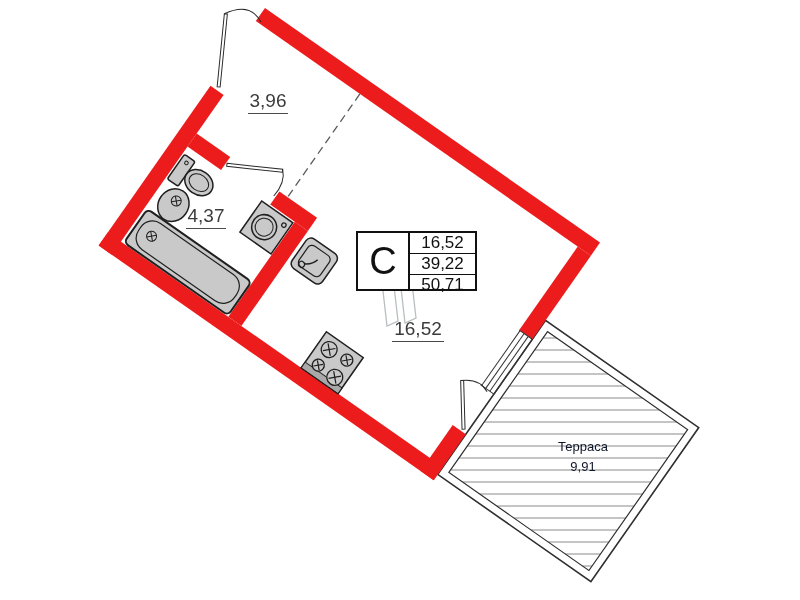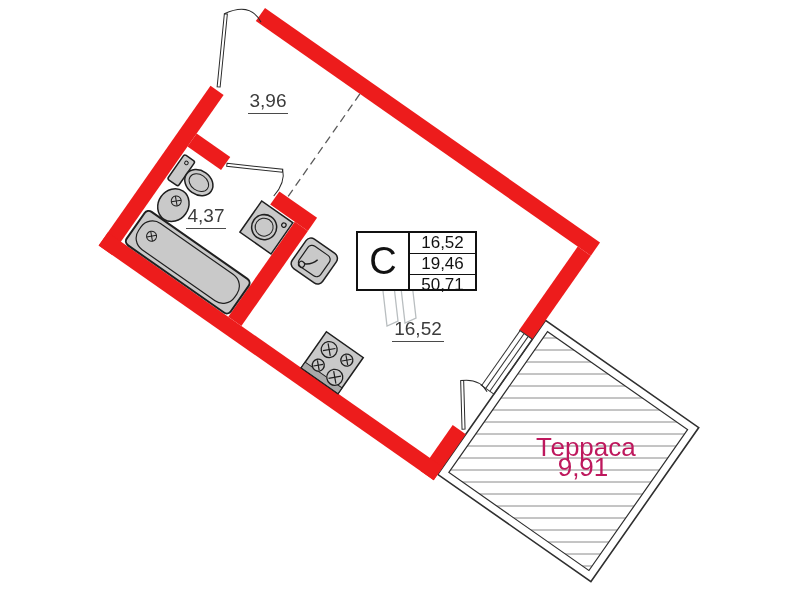--- a/index.html
+++ b/index.html
@@ -3,21 +3,21 @@
 <meta charset="utf-8">
 <style>
   html,body{margin:0;padding:0;}
   body{width:800px;height:600px;background:#fff;overflow:hidden;position:relative;
        font-family:"Liberation Sans",sans-serif;}
   .stage{position:absolute;left:0;top:0;width:636px;height:600px;}
   svg{position:absolute;left:0;top:0;}
   .lbl{position:absolute;font-size:19px;color:#3c3c3c;text-align:center;}
   .lbl .u{display:inline-block;border-bottom:1.5px solid #4a4a4a;padding:0 2px 1px 2px;}
   .terrace-lbl{position:absolute;left:536px;top:437px;width:94px;text-align:center;
-               font-size:26px;color:#be185d;line-height:20px;}
+               font-size:13px;color:#0f172a;line-height:20px;}
   .area-table{position:absolute;left:356px;top:231px;width:117px;height:56px;
               border:2px solid #111;background:#fff;display:flex;color:#111;}
   .area-table .type-cell{width:50px;border-right:2px solid #111;display:flex;
               align-items:center;justify-content:center;font-size:38px;}
   .area-table .rows{flex:1;display:flex;flex-direction:column;}
   .area-table .rows div{flex:1;display:flex;align-items:center;justify-content:center;
               font-size:17px;border-top:1.5px solid #111;}
   .area-table .rows div:first-child{border-top:none;}
 </style>
 </head>
@@ -150,18 +150,18 @@
 
 <div class="terrace-lbl">
   <div>Терраса</div>
   <div><span class="u">9,91</span></div>
 </div>
 
 <div class="area-table">
   <div class="type-cell">С</div>
   <div class="rows">
     <div>16,52</div>
-    <div>19,46</div>
+    <div>39,22</div>
     <div>50,71</div>
   </div>
 </div>
 
 </div>
 
 </body></html>

